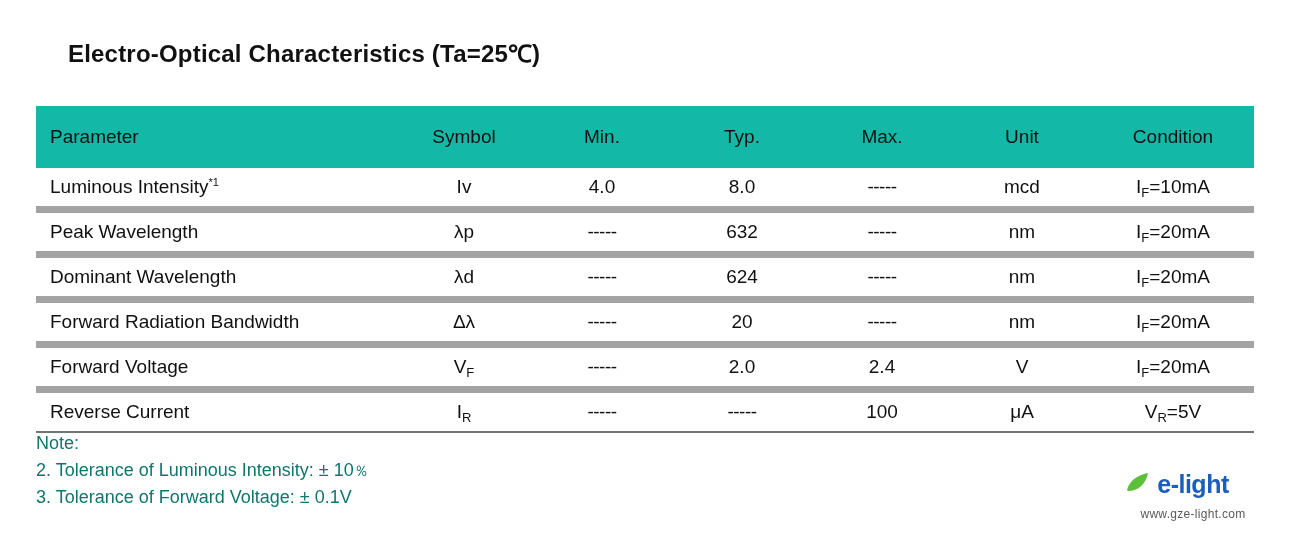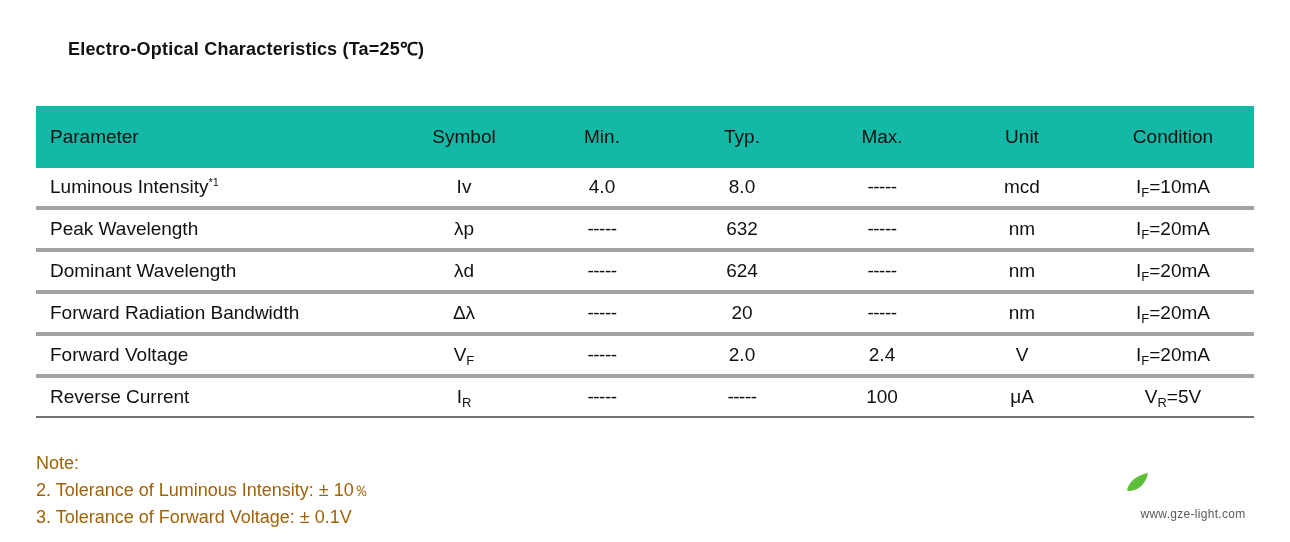--- a/index.html
+++ b/index.html
@@ -18,21 +18,21 @@
   .page {
     position: absolute;
     left: 0; top: 0;
     width: 1290px;
     height: 542px;
   }
   .title {
     position: absolute;
     left: 68px;
     top: 36px;
-    font-size: 18px;
+    font-size: 24px;
     font-weight: bold;
     letter-spacing: 0.2px;
     color: #111;
     white-space: nowrap;
   }
   table.spec {
     position: absolute;
     left: 36px;
     top: 106px;
     width: 1218px;
@@ -51,21 +51,21 @@
   }
   table.spec thead th.param-h {
     text-align: left;
     padding-left: 14px;
   }
   table.spec tbody td {
     font-size: 19px;
     height: 38px;
     padding: 0;
     vertical-align: middle;
-    border-bottom: 4px solid #a3a3a3;
+    border-bottom: 7px solid #a3a3a3;
     text-align: center;
     color: #111;
   }
   table.spec tbody tr:last-child td {
     border-bottom: 2px solid #737373;
   }
   table.spec tbody td.param {
     text-align: left;
     padding-left: 14px;
   }
@@ -90,22 +90,21 @@
   }
   .dash {
     letter-spacing: -0.5px;
   }
   .notes {
     position: absolute;
     left: 36px;
     top: 430px;
     font-size: 18px;
     line-height: 27px;
-    color: #a16207;
-    margin-top: 20px;
+    color: #0f766e;
   }
   .notes div { white-space: nowrap; }
   .pct {
     font-size: 15px;
   }
   .logo {
     position: absolute;
     right: 22px;
     top: 468px;
     width: 150px;
@@ -235,16 +234,17 @@
   <div class="notes">
     <div>Note:</div>
     <div><span>2. Tolerance of Luminous Intensity: ± 10</span><span class="pct">％</span></div>
     <div>3. Tolerance of Forward Voltage: ± 0.1V</div>
   </div>
 
   <div class="logo">
     <svg class="logo-mark" viewBox="0 0 26 26">
       <path d="M3 20 C6 8, 18 4, 24 3 C22 14, 14 21, 4 21 Z" fill="#5bbf3a"></path>
     </svg>
+    <div class="logo-text">e-light</div>
     <div class="logo-sub">www.gze-light.com</div>
   </div>
 
 </div>
 
 </body></html>

